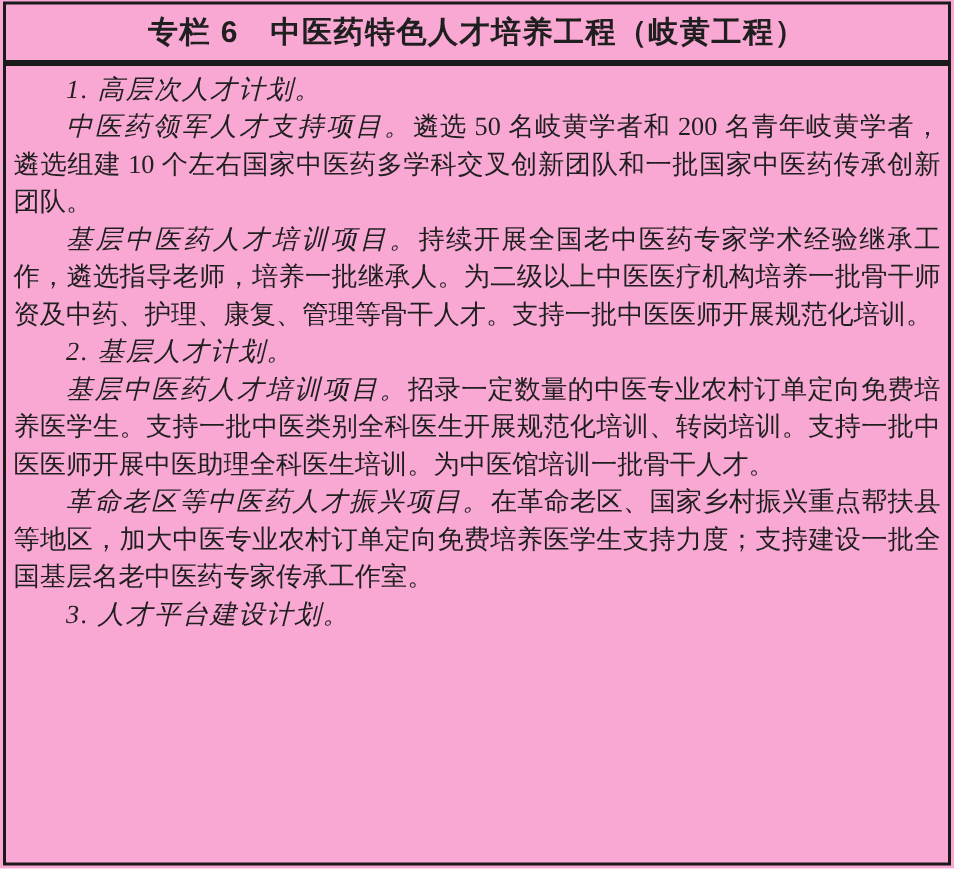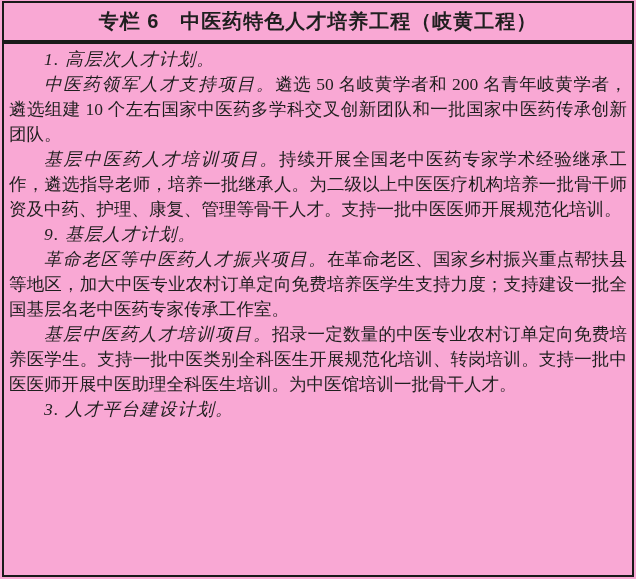--- a/index.html
+++ b/index.html
@@ -69,23 +69,23 @@
 
   <p><span class="kai">1. 高层次人才计划。</span><span></span></p>
 
 
   <p><span class="kai">中医药领军人才支持项目。</span><span>遴选 50 名岐黄学者和 200 名青年岐黄学者，遴选组建 10 个左右国家中医药多学科交叉创新团队和一批国家中医药传承创新团队。</span></p>
 
 
   <p><span class="kai">基层中医药人才培训项目。</span><span>持续开展全国老中医药专家学术经验继承工作，遴选指导老师，培养一批继承人。为二级以上中医医疗机构培养一批骨干师资及中药、护理、康复、管理等骨干人才。支持一批中医医师开展规范化培训。</span></p>
 
 
-  <p><span class="kai">9. 基层人才计划。</span><span></span></p>
+  <p><span class="kai">2. 基层人才计划。</span><span></span></p>
+
+  <p><span class="kai">基层中医药人才培训项目。</span><span>招录一定数量的中医专业农村订单定向免费培养医学生。支持一批中医类别全科医生开展规范化培训、转岗培训。支持一批中医医师开展中医助理全科医生培训。为中医馆培训一批骨干人才。</span></p>
 
   <p><span class="kai">革命老区等中医药人才振兴项目。</span><span>在革命老区、国家乡村振兴重点帮扶县等地区，加大中医专业农村订单定向免费培养医学生支持力度；支持建设一批全国基层名老中医药专家传承工作室。</span></p>
-
-  <p><span class="kai">基层中医药人才培训项目。</span><span>招录一定数量的中医专业农村订单定向免费培养医学生。支持一批中医类别全科医生开展规范化培训、转岗培训。支持一批中医医师开展中医助理全科医生培训。为中医馆培训一批骨干人才。</span></p>
 
   <p><span class="kai">3. 人才平台建设计划。</span><span></span></p>
 
 </div>
   </div>
 </div>
 
 </body></html>

